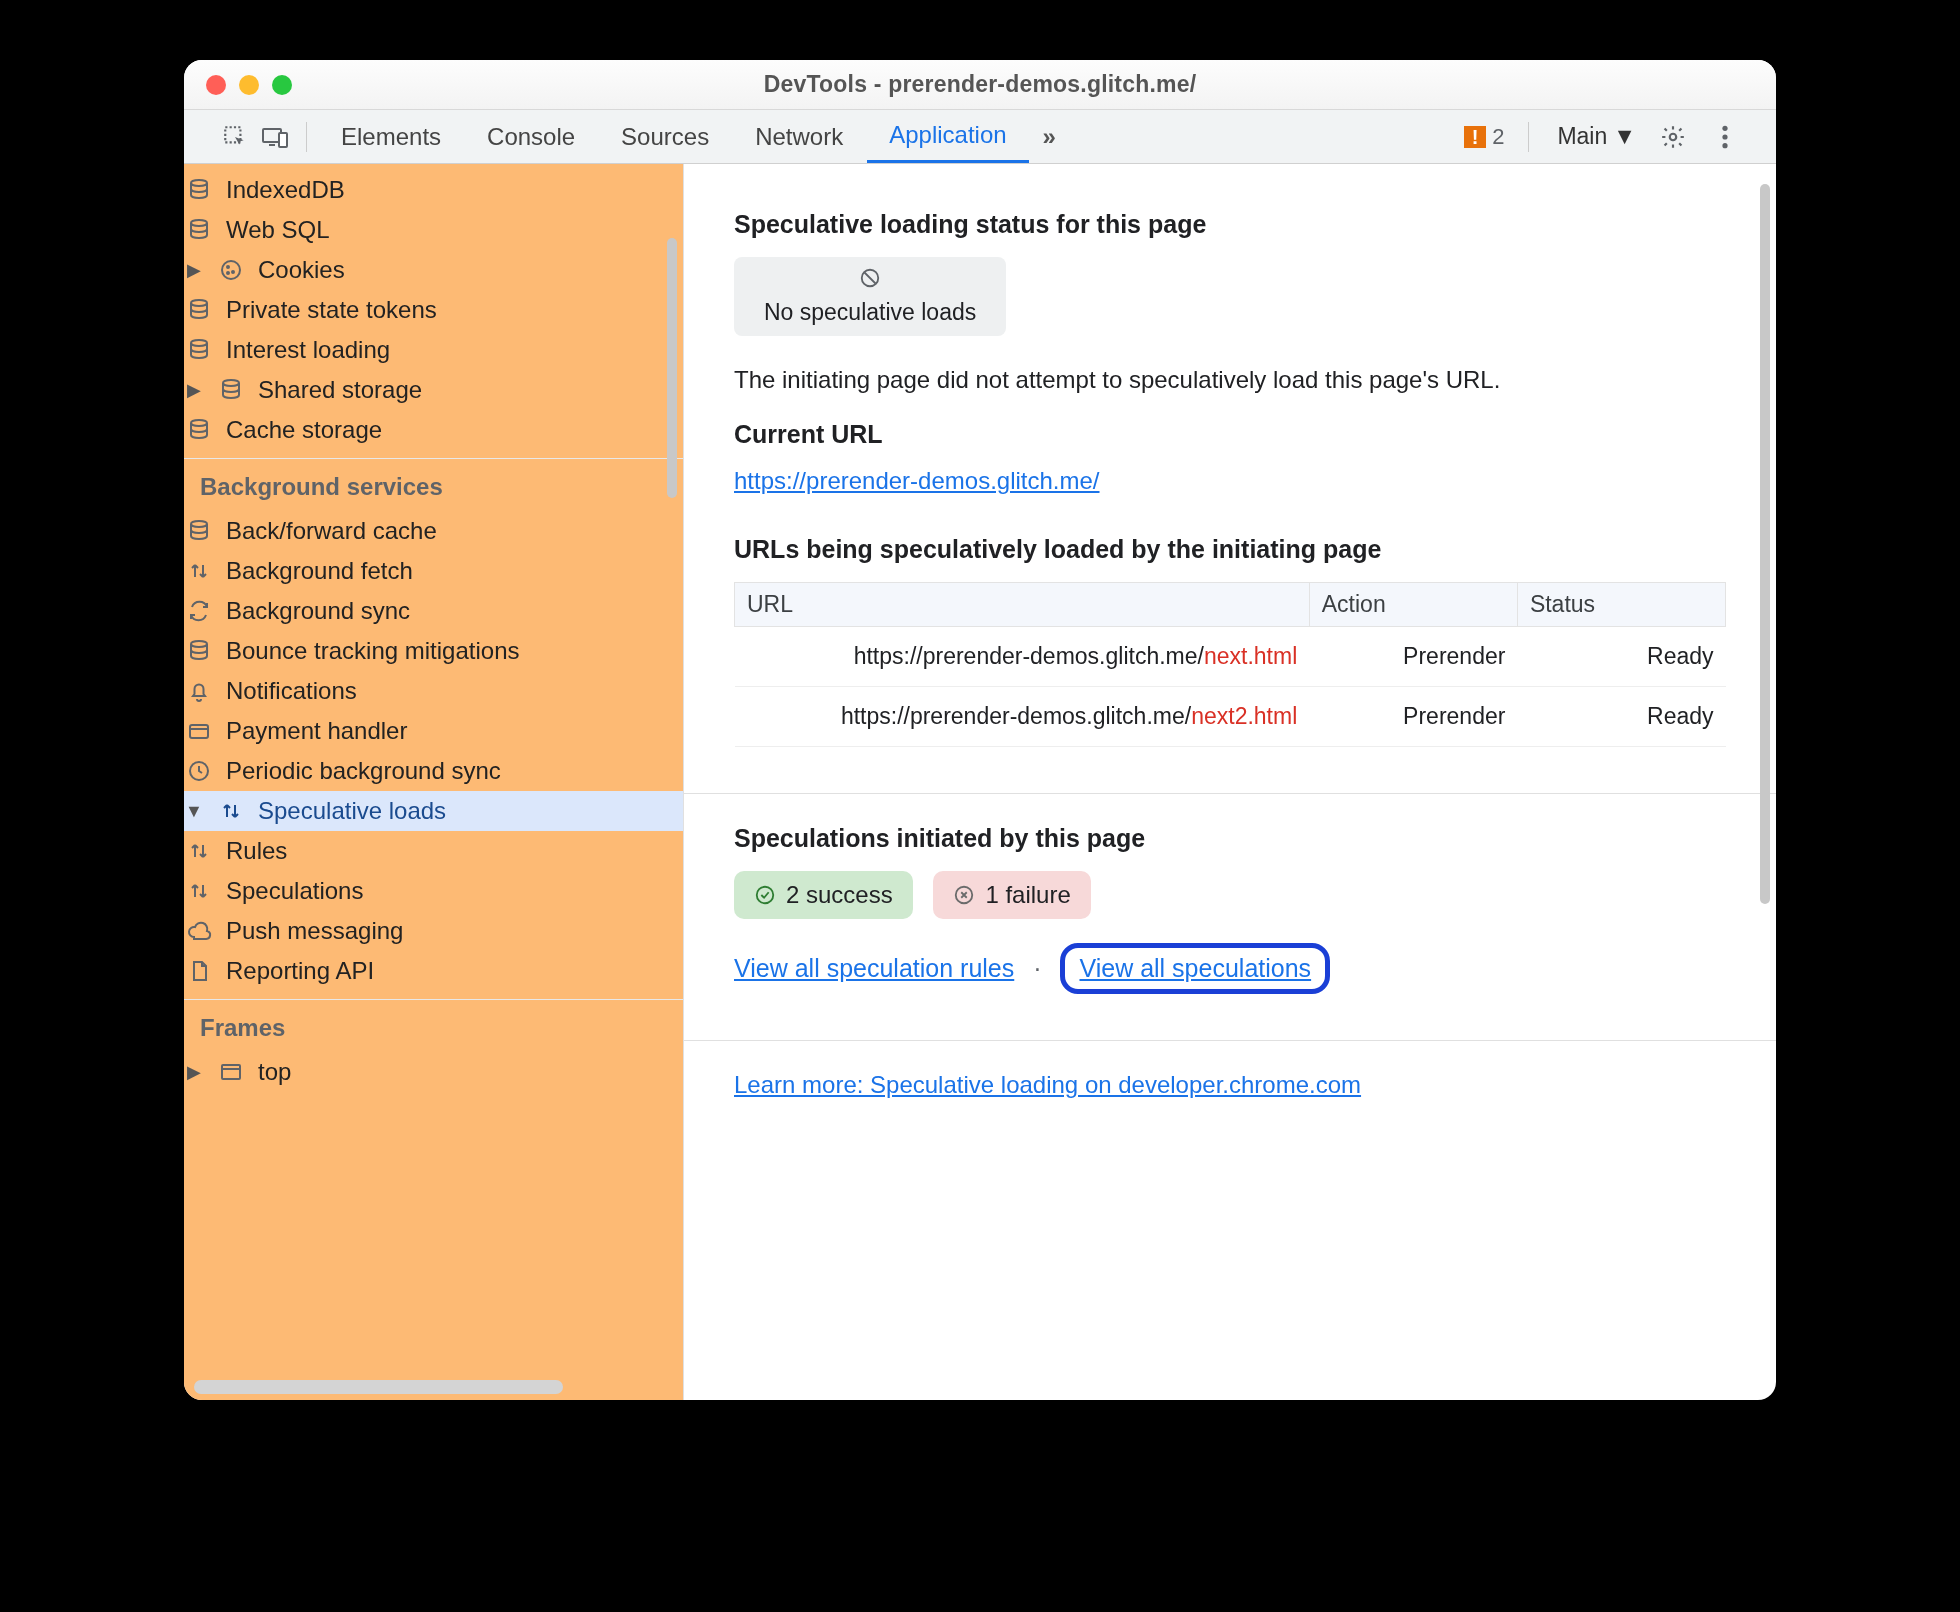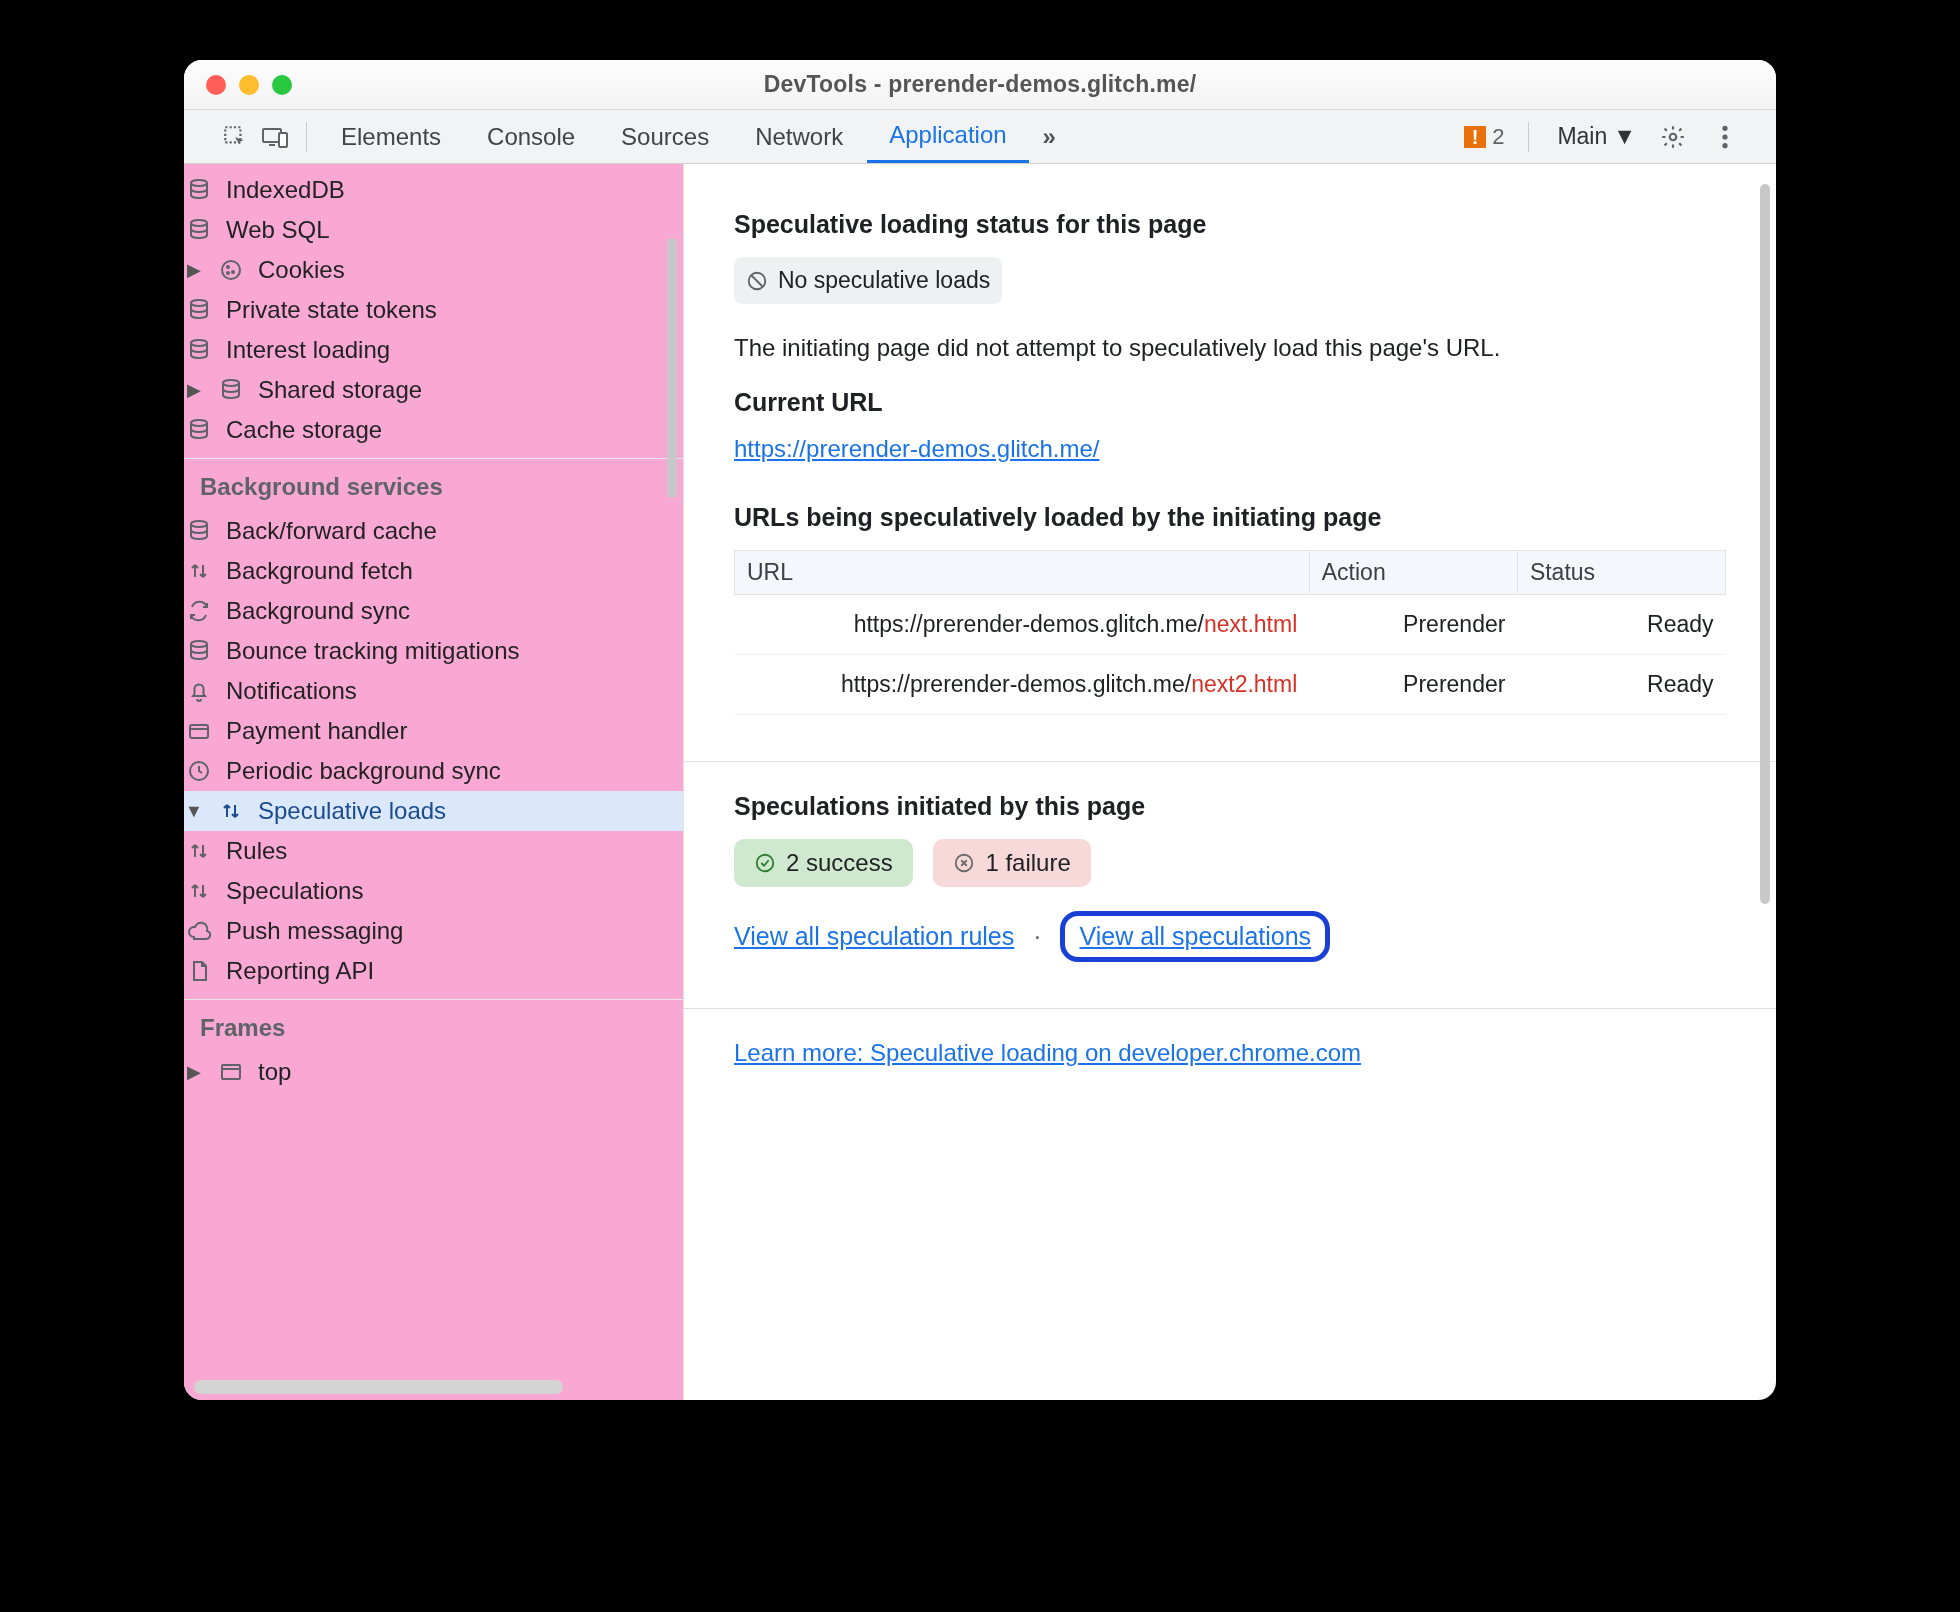--- a/index.html
+++ b/index.html
@@ -54,21 +54,21 @@
   .tab.active { color:#1a73e8; border-bottom:3px solid #1a73e8; }
   .more-tabs { color:#555; padding:0 12px; font-weight:600;}
   .ts-right { margin-left:auto; display:flex; align-items:center; gap:14px; }
   .warnbadge { display:flex; align-items:center; gap:6px; font-size:22px; color:#5f6368;}
   .warnbox { width:22px; height:22px; background:#e8710a; color:#fff; font-size:20px; line-height:22px; text-align:center; font-weight:700;}
   .main-dropdown { color:#333; font-size:23px; display:flex; align-items:center; gap:6px; padding:0 4px;}
   
   .body { flex:1; display:flex; overflow:hidden; }
   .sidebar {
     width: 500px;
-    background:#f9a8d4;
+    background:#fdba74;
     border-right:1px solid #e0e0e0;
     overflow:hidden;
     position:relative;
     padding-top:6px;
   }
   .tree { font-size:24px; color:#222; }
   .tree .item {
     display:flex; align-items:center; gap:12px;
     padding: 6px 12px 6px 0;
     white-space:nowrap;
@@ -89,21 +89,21 @@
     flex:1;
     overflow:auto;
     position:relative;
     padding: 20px 50px 20px 50px;
     font-size:24px;
     color:#202124;
   }
   .main .heading { font-weight:700; margin-top:26px; margin-bottom:18px; font-size:25px;}
   .pill {
     display:inline-flex; align-items:center; gap:10px;
-    background:#eef0f1; border-radius:8px; padding:10px 12px; font-size:23px; color:#202124;
+    background:#eef0f1; border-radius:8px; padding:10px 30px; font-size:23px; color:#202124;flex-direction:column;
   }
   .desc { margin:30px 0 10px; }
   .link { color:#1a73e8; text-decoration:underline; }
   table.urls { border-collapse:collapse; width:100%; margin-top:2px; font-size:23px;}
   table.urls th { text-align:left; font-weight:400; color:#3c4043; background:#f4f7fc; border:1px solid #e3e3e3; padding:8px 12px;}
   table.urls td { padding:16px 12px; border-bottom:1px solid #eee;text-align:right;}
   .urlbase { color:#202124; }
   .urlred { color:#d93025; }
   .badge { display:inline-flex; align-items:center; gap:10px; border-radius:10px; padding:10px 20px; font-size:24px; margin-right:14px;}
   .badge.success { background:#cfe9cf; }

